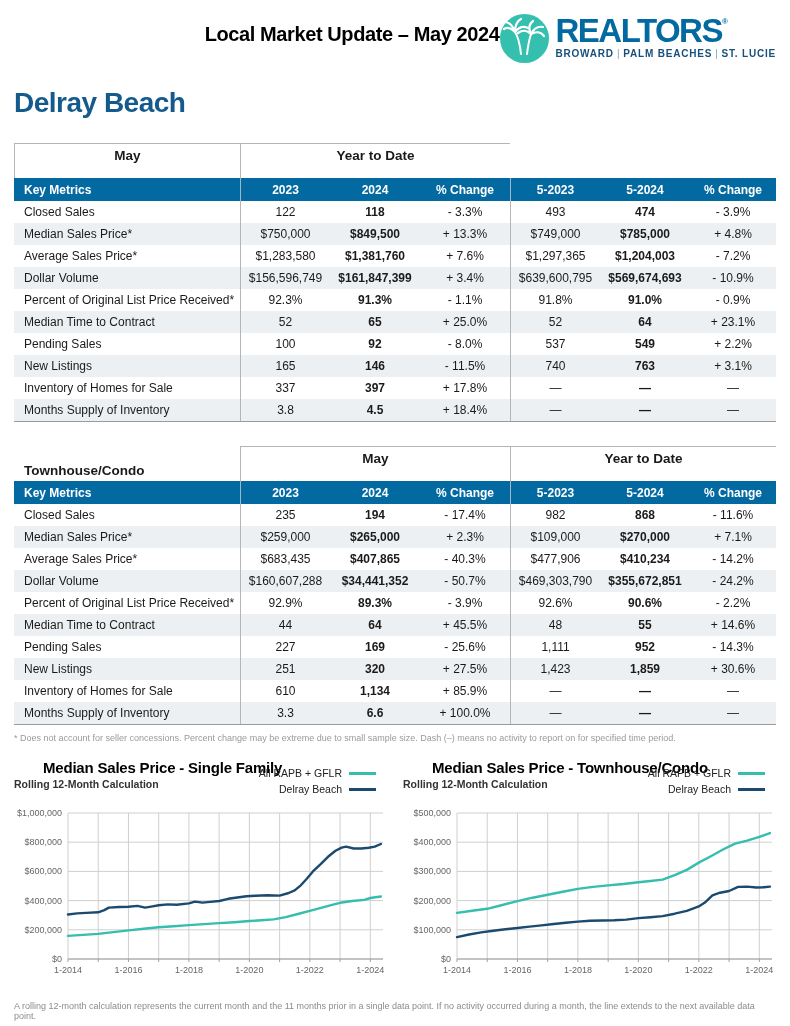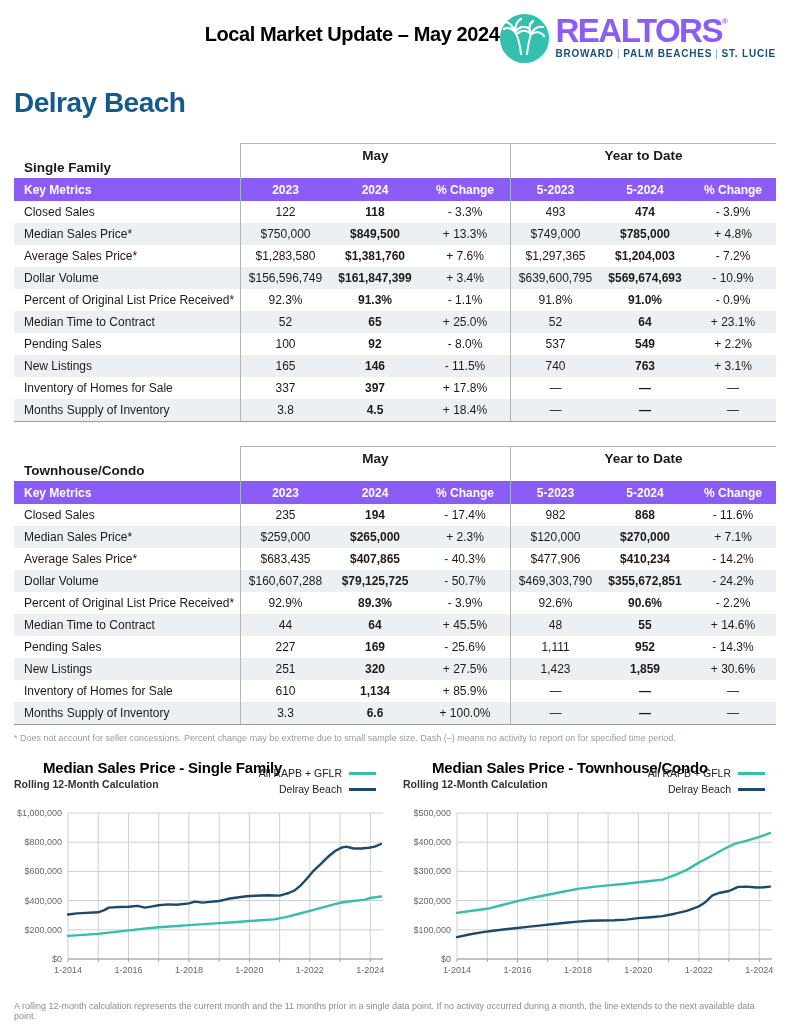--- a/index.html
+++ b/index.html
@@ -7,33 +7,33 @@
   body {
     width:790px; height:1026px;
     font-family:"Liberation Sans", sans-serif;
     color:#1a1a1a; overflow:hidden;
   }
   .top { display:flex; justify-content:flex-end; align-items:flex-start; padding:14px 14px 0 14px; }
   .report-title { font-size:20px; font-weight:bold; letter-spacing:-0.4px; margin-top:9px; color:#000; }
   .logo { display:flex; align-items:flex-start; gap:7px; }
   .logo-circle { width:49px; height:49px; border-radius:50%; background:#35bfae; display:flex; align-items:center; justify-content:center; }
   .logo-text { line-height:1; }
-  .brand { font-size:33px; font-weight:bold; color:#8b5cf6; letter-spacing:-1.5px; }
+  .brand { font-size:33px; font-weight:bold; color:#0369a1; letter-spacing:-1.5px; }
   .brand sup { font-size:8px; vertical-align:18px; letter-spacing:0; }
   .regions { font-size:10px; font-weight:bold; color:#17507c; letter-spacing:0.8px; margin-top:2px; white-space:nowrap; }
   .regions .sep { color:#7aa7c6; padding:0 3px; font-weight:normal; }
   .city-title { font-size:28px; font-weight:bold; color:#145a8d; letter-spacing:-0.5px; margin:24px 14px 0 14px; }
 
   .mtable { width:762px; margin:24px 14px 0 14px; border-bottom:1.5px solid #9b9b9b; font-size:12px; }
   .grouprow { display:grid; grid-template-columns:226px 270px 266px; align-items:stretch; }
   .t-section { font-weight:bold; font-size:13.5px; padding:6px 0 3px 10px; align-self:end; }
   .t-group { text-align:center; font-weight:bold; font-size:13.5px; padding:4px 0 15px 0;
              border-top:1px solid #b5b5b5; border-left:1px solid #b5b5b5; }
   .headrow { display:grid; grid-template-columns:226px 90px 90px 90px 90px 90px 86px;
-             background:#8b5cf6; color:#fff; font-weight:bold; height:23px; align-items:center; }
+             background:#0369a1; color:#fff; font-weight:bold; height:23px; align-items:center; }
   .headrow .c0 { padding-left:10px; }
   .headrow .cc { text-align:center; }
   .bl { border-left:1px solid #b5b5b5; height:100%; display:flex; align-items:center; justify-content:center; }
   .headrow .bl { border-left:1px solid #9fb6c6; }
   .trow { display:grid; grid-template-columns:226px 90px 90px 90px 90px 90px 86px; height:22px; align-items:stretch; }
   .trow.alt { background:#edf0f2; }
   .cell { display:flex; align-items:center; }
   .metric { padding-left:10px; }
   .val { justify-content:center; text-align:center; }
   .val.b { font-weight:bold; }
@@ -83,21 +83,20 @@
         <span>BROWARD</span><span class="sep">|</span><span>PALM BEACHES</span><span class="sep">|</span><span>ST. LUCIE</span>
       </div>
     </div>
   </div>
 </div>
 
 <div class="city-title">Delray Beach</div>
 
 <div class="mtable">
   <div class="grouprow">
-    <div class="t-section">Single Family</div>
     <div class="t-group">May</div>
     <div class="t-group">Year to Date</div>
   </div>
   <div class="headrow">
     <div class="c0">Key Metrics</div>
     <div class="cc bl">2023</div>
     <div class="cc">2024</div>
     <div class="cc">% Change</div>
     <div class="cc bl">5-2023</div>
     <div class="cc">5-2024</div>
@@ -220,37 +219,37 @@
         <div class="cell val">- 17.4%</div>
         <div class="cell val bl">982</div>
         <div class="cell val b">868</div>
         <div class="cell val">- 11.6%</div>
       </div>
       <div class="trow alt">
         <div class="cell metric">Median Sales Price*</div>
         <div class="cell val bl">$259,000</div>
         <div class="cell val b">$265,000</div>
         <div class="cell val">+ 2.3%</div>
-        <div class="cell val bl">$120,000</div>
+        <div class="cell val bl">$109,000</div>
         <div class="cell val b">$270,000</div>
         <div class="cell val">+ 7.1%</div>
       </div>
       <div class="trow">
         <div class="cell metric">Average Sales Price*</div>
         <div class="cell val bl">$683,435</div>
         <div class="cell val b">$407,865</div>
         <div class="cell val">- 40.3%</div>
         <div class="cell val bl">$477,906</div>
         <div class="cell val b">$410,234</div>
         <div class="cell val">- 14.2%</div>
       </div>
       <div class="trow alt">
         <div class="cell metric">Dollar Volume</div>
         <div class="cell val bl">$160,607,288</div>
-        <div class="cell val b">$79,125,725</div>
+        <div class="cell val b">$34,441,352</div>
         <div class="cell val">- 50.7%</div>
         <div class="cell val bl">$469,303,790</div>
         <div class="cell val b">$355,672,851</div>
         <div class="cell val">- 24.2%</div>
       </div>
       <div class="trow">
         <div class="cell metric">Percent of Original List Price Received*</div>
         <div class="cell val bl">92.9%</div>
         <div class="cell val b">89.3%</div>
         <div class="cell val">- 3.9%</div>

